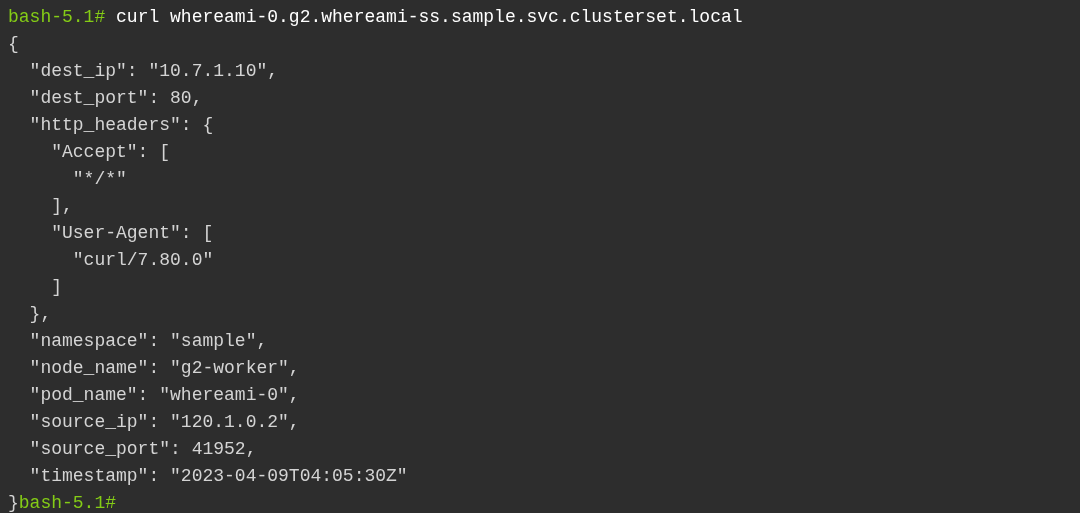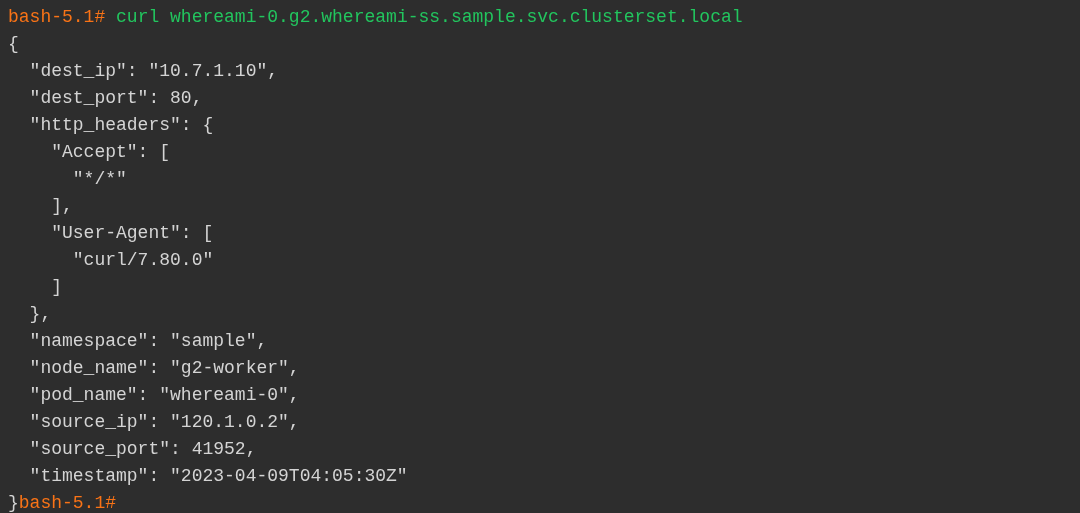--- a/index.html
+++ b/index.html
@@ -15,24 +15,24 @@
       line-height: 1.5;
       padding: 4px 8px;
       width: 1080px;
       height: 513px;
       overflow: hidden;
     }
     .terminal {
       white-space: pre;
     }
     .prompt {
-      color: #f97316;
+      color: #84cc16;
     }
     .command {
-      color: #22c55e;
+      color: #ffffff;
     }
     .output {
       color: #d4d4d4;
     }
   </style>
 </head>
 <body>
 
 <div class="terminal"><span class="prompt">bash-5.1# </span><span class="command">curl whereami-0.g2.whereami-ss.sample.svc.clusterset.local</span>
 <span class="output">{</span>

